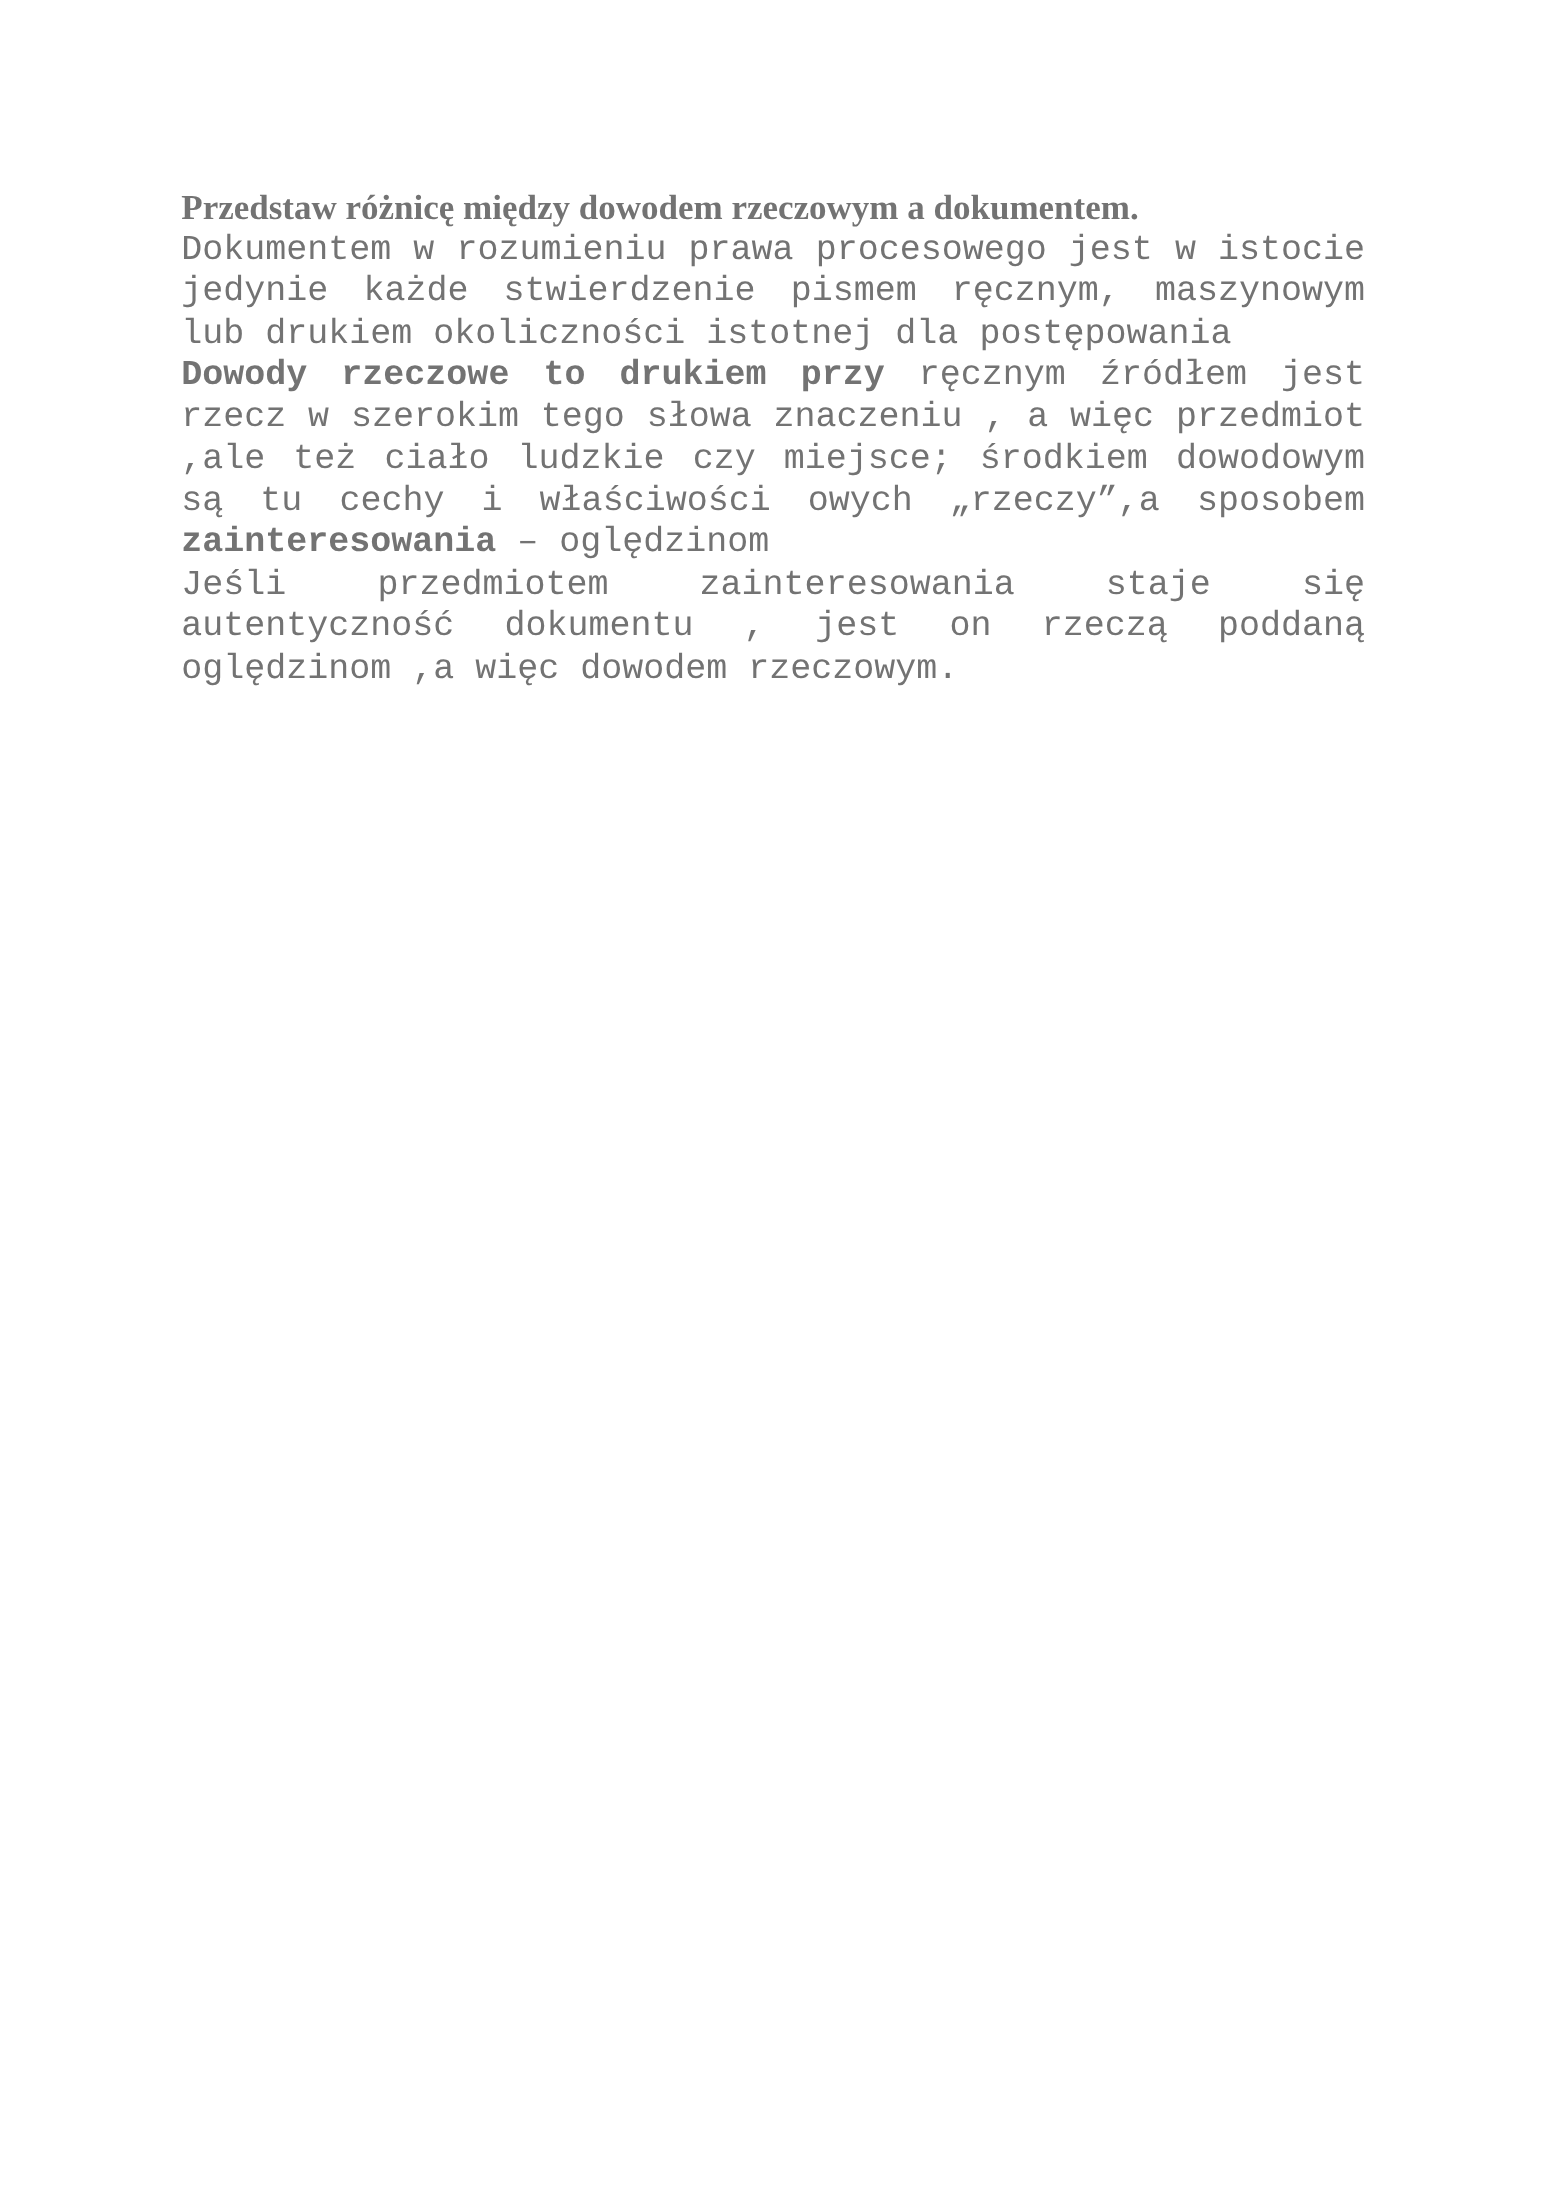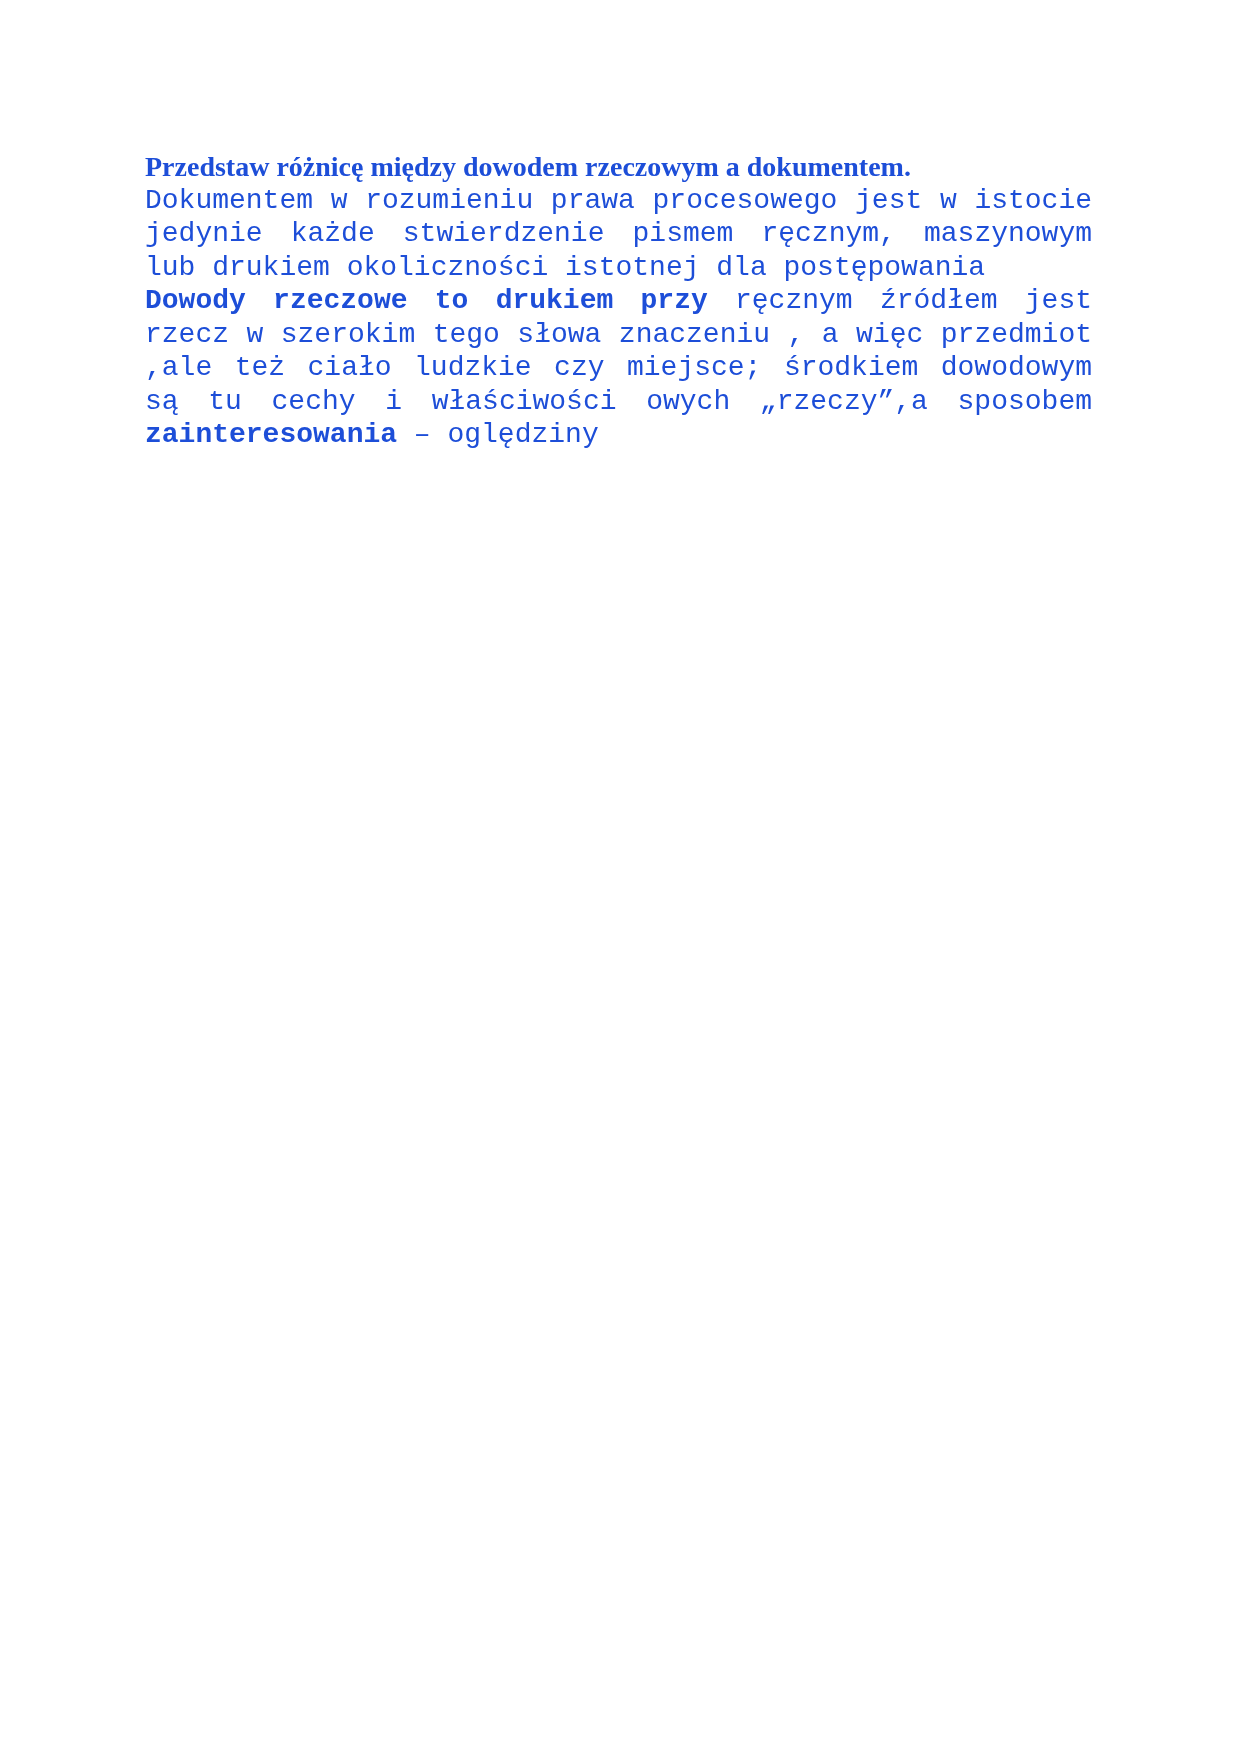--- a/index.html
+++ b/index.html
@@ -7,21 +7,21 @@
     padding: 0;
     background: #ffffff;
   }
   .page {
     position: relative;
     width: 1240px;
     height: 1754px;
     background: #ffffff;
     box-sizing: border-box;
     padding: 150px 148px 0 145px;
-    color: #1d4ed8;
+    color: #737373;
     font-family: "Liberation Serif", "DejaVu Serif", serif;
     font-size: 28px;
     line-height: 33.5px;
   }
   .doc-heading {
     margin: 0;
     font-size: 28px;
     line-height: 33.5px;
     font-weight: bold;
     text-align: left;
@@ -35,15 +35,16 @@
     font-weight: bold;
   }
 </style>
 </head>
 <body>
 
 <div class="page">
   <h1 class="doc-heading">Przedstaw różnicę między dowodem rzeczowym a dokumentem.</h1>
   <div class="doc-body">
       <p><span class="seg-normal">Dokumentem w rozumieniu prawa procesowego jest w istocie jedynie każde stwierdzenie pismem ręcznym, maszynowym lub drukiem okoliczności istotnej dla postępowania</span></p>
-      <p><span class="seg-bold">Dowody rzeczowe to drukiem przy</span><span class="seg-normal"> ręcznym źródłem jest rzecz w szerokim tego słowa znaczeniu , a więc przedmiot ,ale też ciało ludzkie czy miejsce; środkiem dowodowym są tu cechy i właściwości owych „rzeczy”,a sposobem </span><span class="seg-bold">zainteresowania</span><span class="seg-normal"> – oględziny</span></p>
+      <p><span class="seg-bold">Dowody rzeczowe to drukiem przy</span><span class="seg-normal"> ręcznym źródłem jest rzecz w szerokim tego słowa znaczeniu , a więc przedmiot ,ale też ciało ludzkie czy miejsce; środkiem dowodowym są tu cechy i właściwości owych „rzeczy”,a sposobem </span><span class="seg-bold">zainteresowania</span><span class="seg-normal"> – oględzinom</span></p>
+      <p><span class="seg-normal">Jeśli przedmiotem zainteresowania staje się autentyczność dokumentu , jest on rzeczą poddaną oględzinom ,a więc dowodem rzeczowym.</span></p>
     </div>
 </div>
 
 </body></html>

